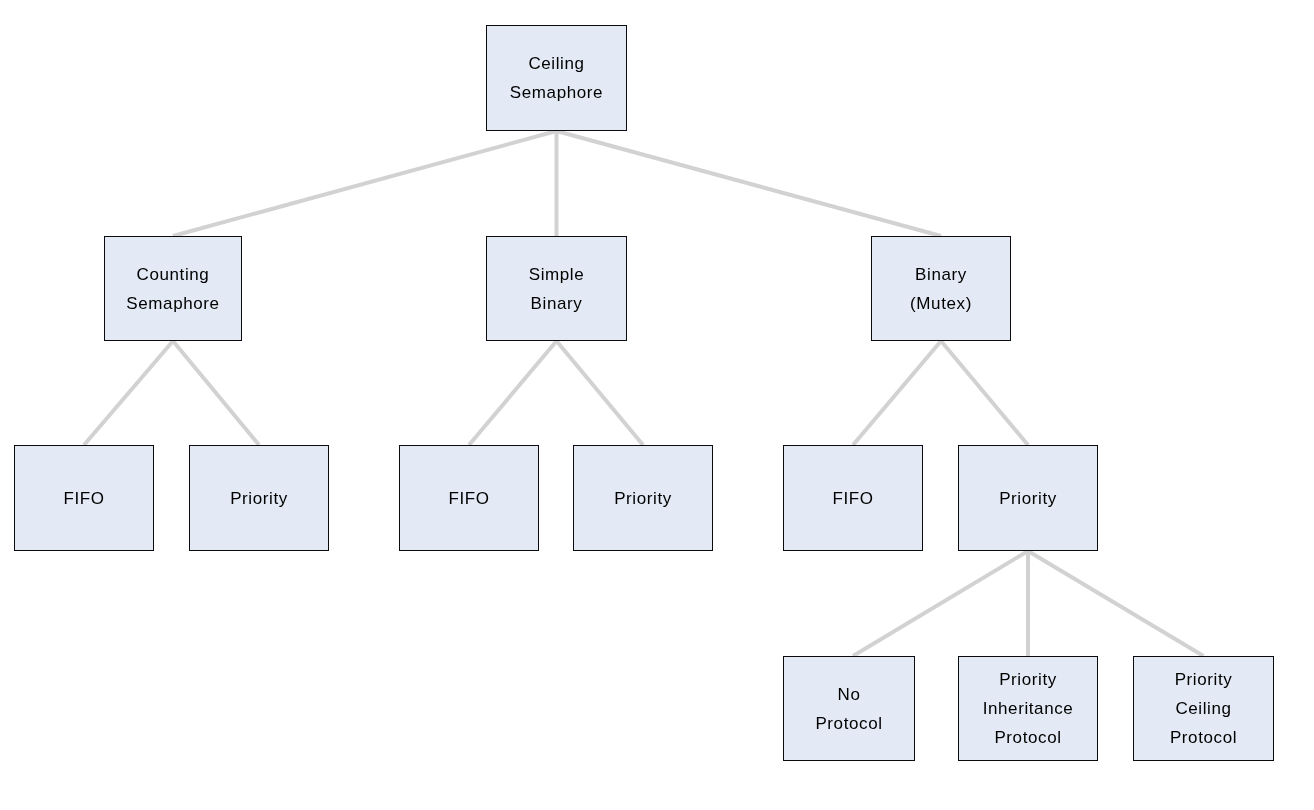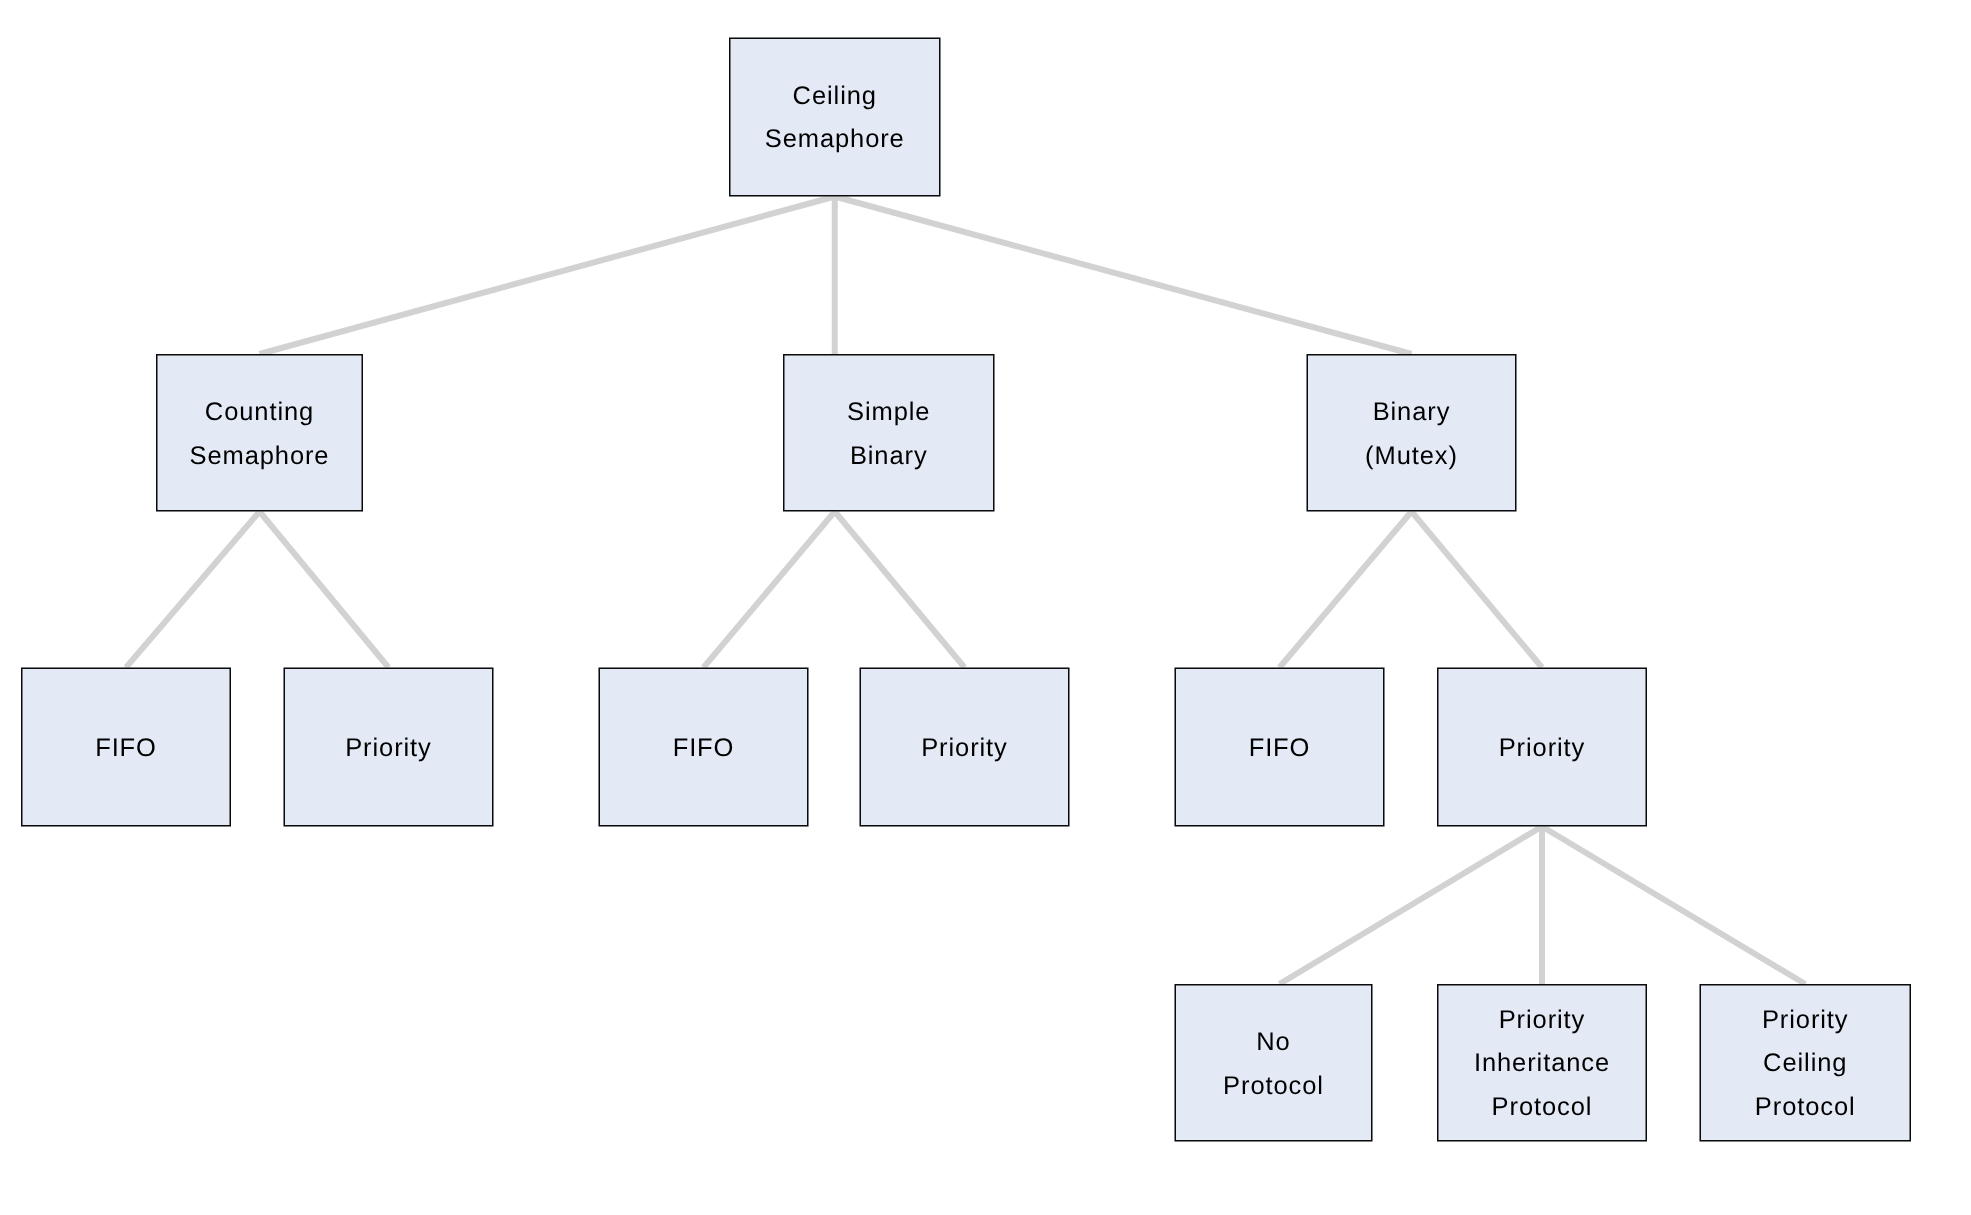--- a/index.html
+++ b/index.html
@@ -60,21 +60,21 @@
   <div class="node" style="left: 486px; top: 25px; width: 141px; height: 106px; background: rgb(227, 234, 245); border: 1px solid rgb(11, 11, 11);">
     <span class="node-label" style="color: rgb(0, 0, 0);">Ceiling
 Semaphore</span>
   </div>
 
   <div class="node" style="left: 104px; top: 236px; width: 138px; height: 105px; background: rgb(227, 234, 245); border: 1px solid rgb(11, 11, 11);">
     <span class="node-label" style="color: rgb(0, 0, 0);">Counting
 Semaphore</span>
   </div>
 
-  <div class="node" style="left: 486px; top: 236px; width: 141px; height: 105px; background: rgb(227, 234, 245); border: 1px solid rgb(11, 11, 11); margin-left: 36px;">
+  <div class="node" style="left: 486px; top: 236px; width: 141px; height: 105px; background: rgb(227, 234, 245); border: 1px solid rgb(11, 11, 11);">
     <span class="node-label" style="color: rgb(0, 0, 0);">Simple
 Binary</span>
   </div>
 
   <div class="node" style="left: 871px; top: 236px; width: 140px; height: 105px; background: rgb(227, 234, 245); border: 1px solid rgb(11, 11, 11);">
     <span class="node-label" style="color: rgb(0, 0, 0);">Binary
 (Mutex)</span>
   </div>
 
   <div class="node" style="left: 14px; top: 445px; width: 140px; height: 106px; background: rgb(227, 234, 245); border: 1px solid rgb(11, 11, 11);">

